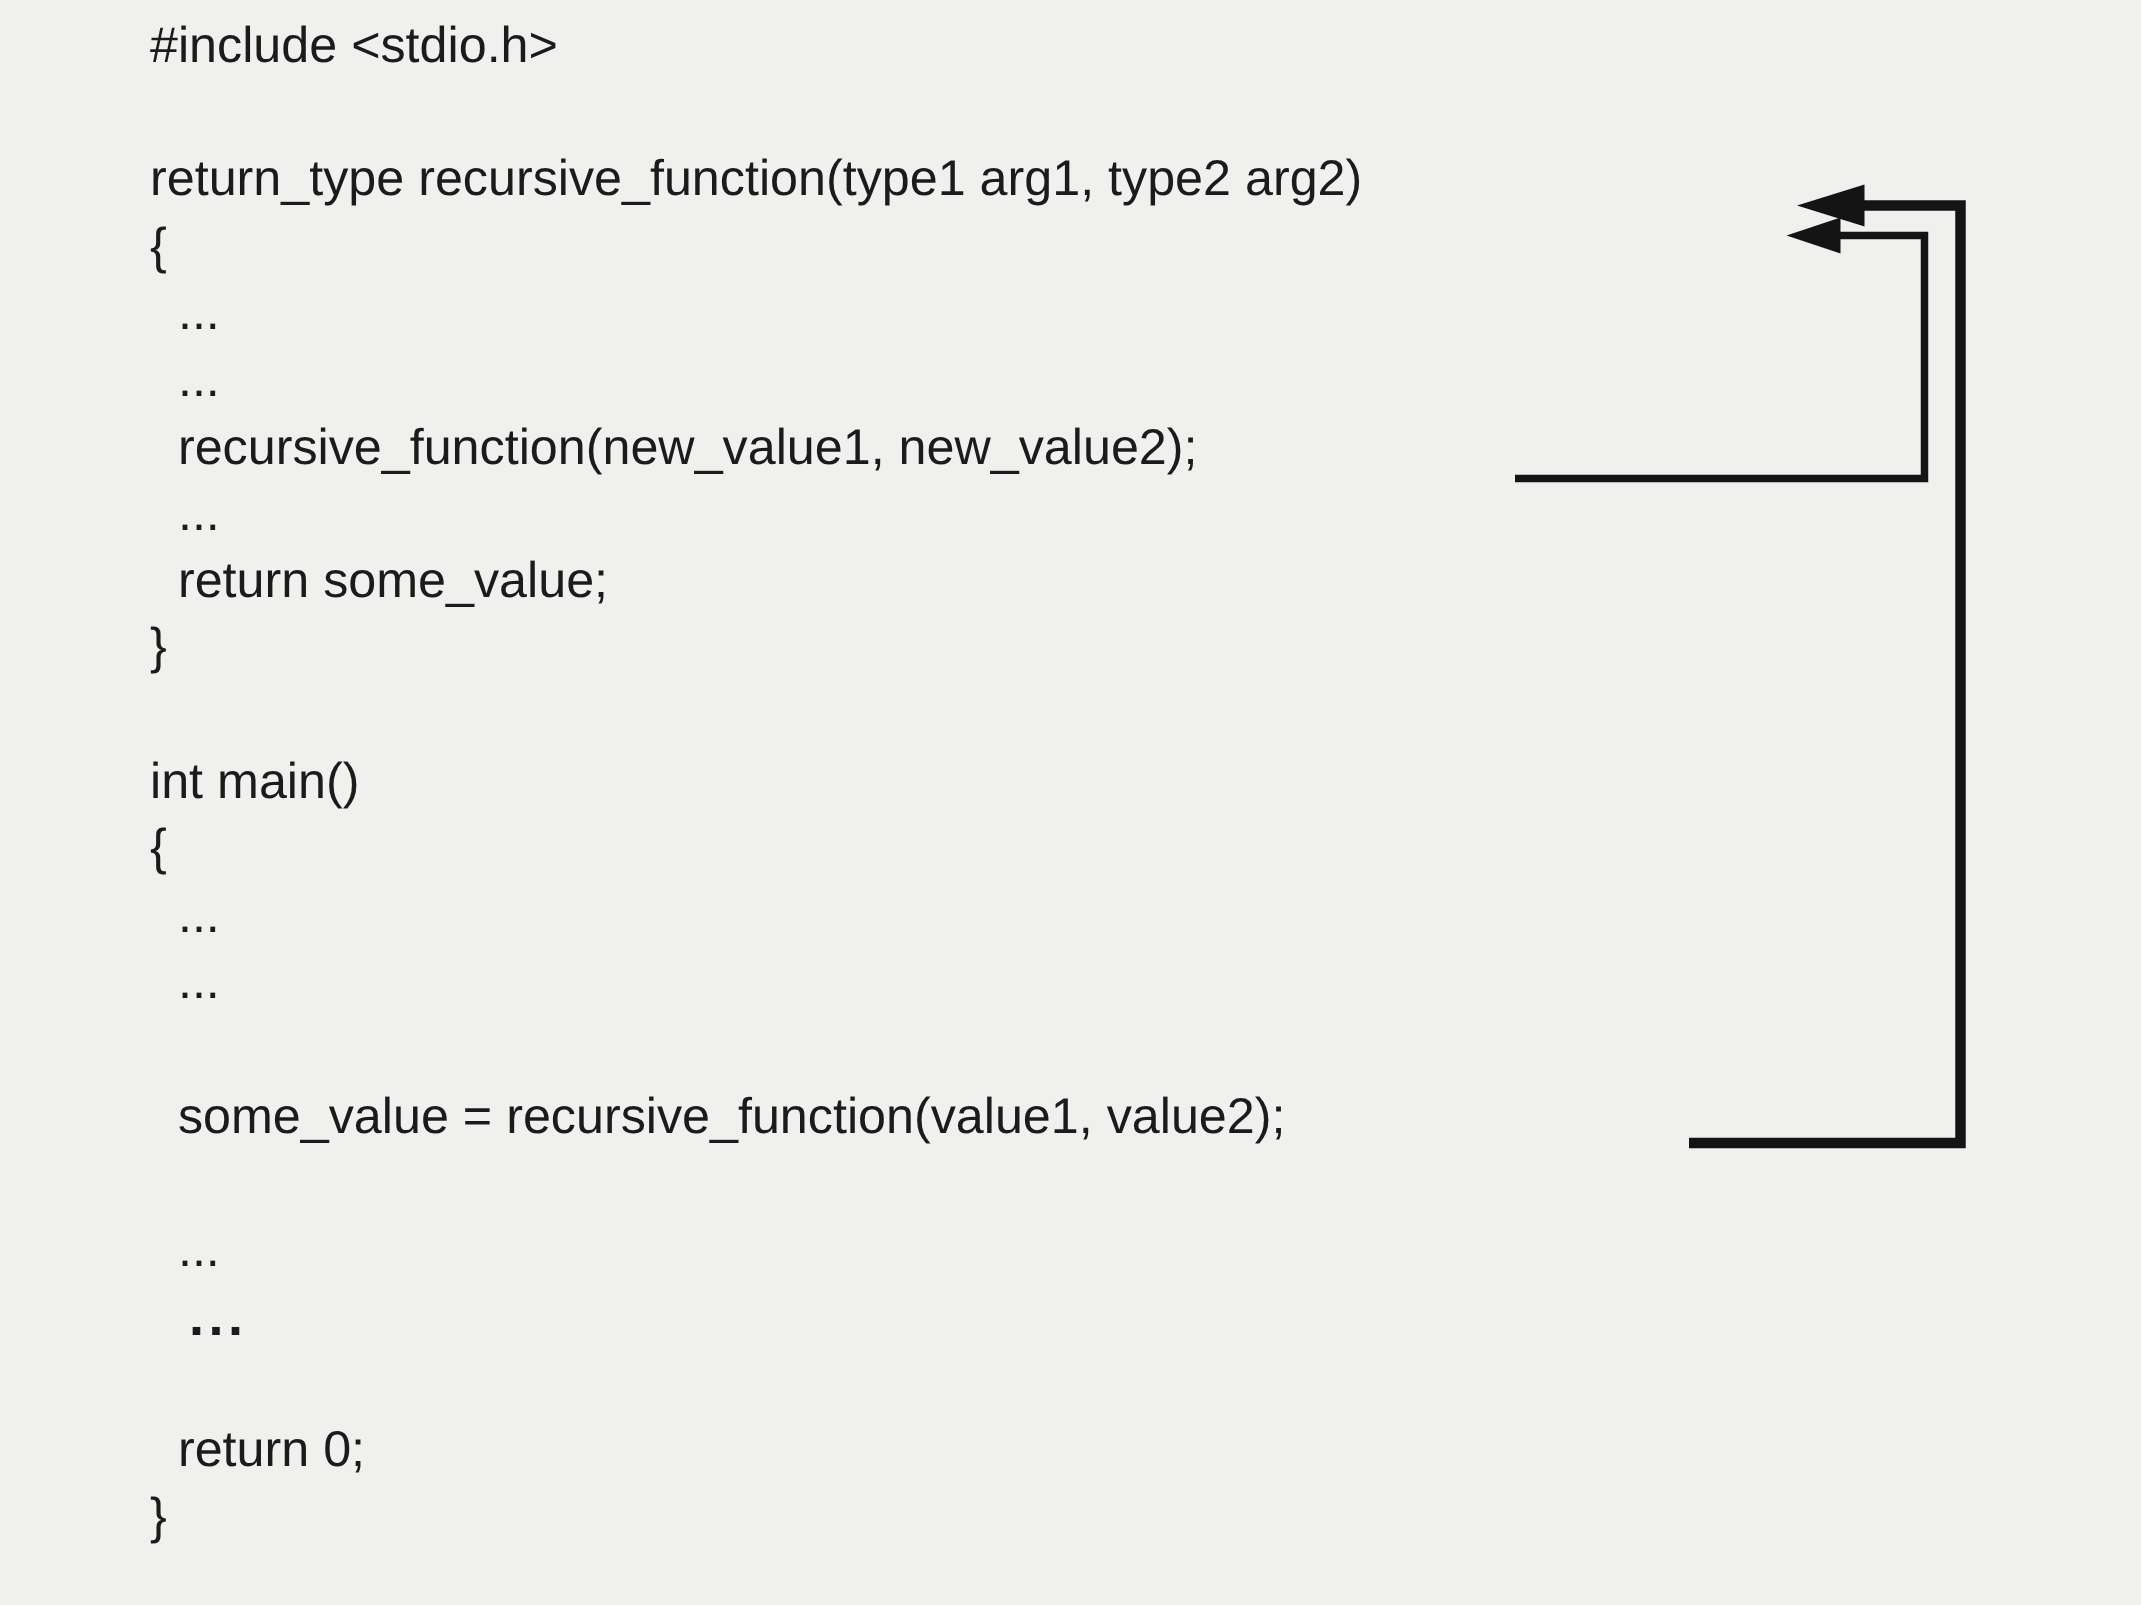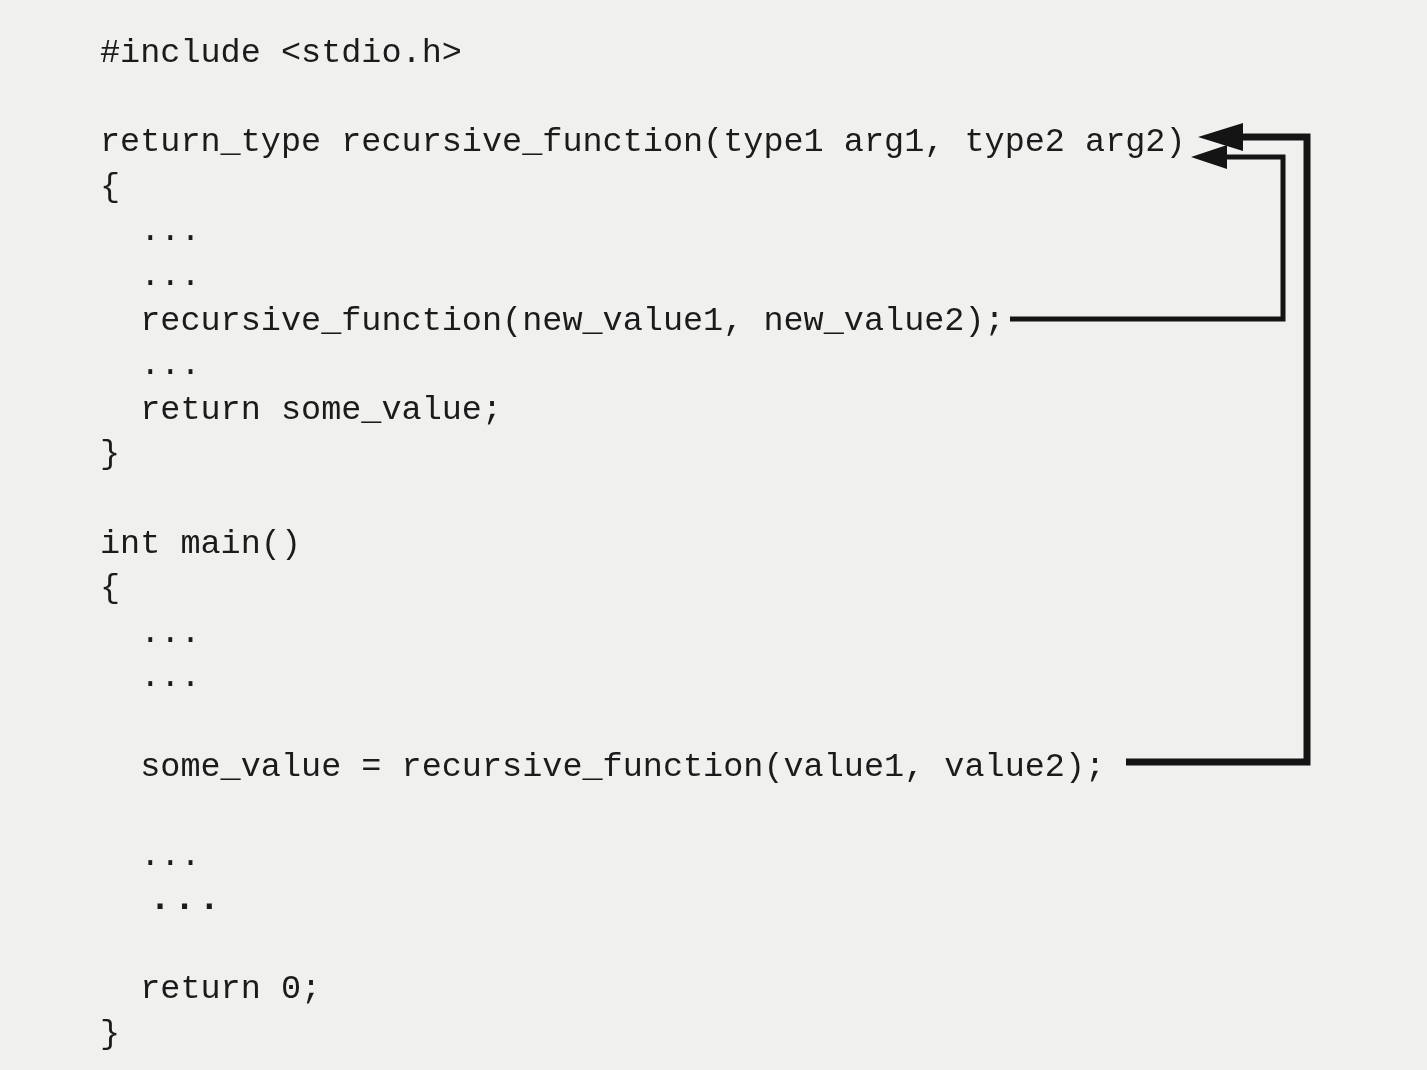--- a/index.html
+++ b/index.html
@@ -14,23 +14,23 @@
     overflow: hidden;
   }
   .figure {
     position: relative;
     width: 1427px;
     height: 1070px;
   }
   .code {
     position: absolute;
     left: 100px;
-    top: 31px;
+    top: 9px;
     margin: 0;
-    font-family: Liberation Mono, monospace;
+    font-family: Liberation Sans, sans-serif;
     font-size: 33.5px;
     line-height: 44.6px;
     color: #1b1b1b;
     font-weight: 400;
   }
   .line {
     height: 44.6px;
     white-space: pre;
   }
   .bold-dots {

